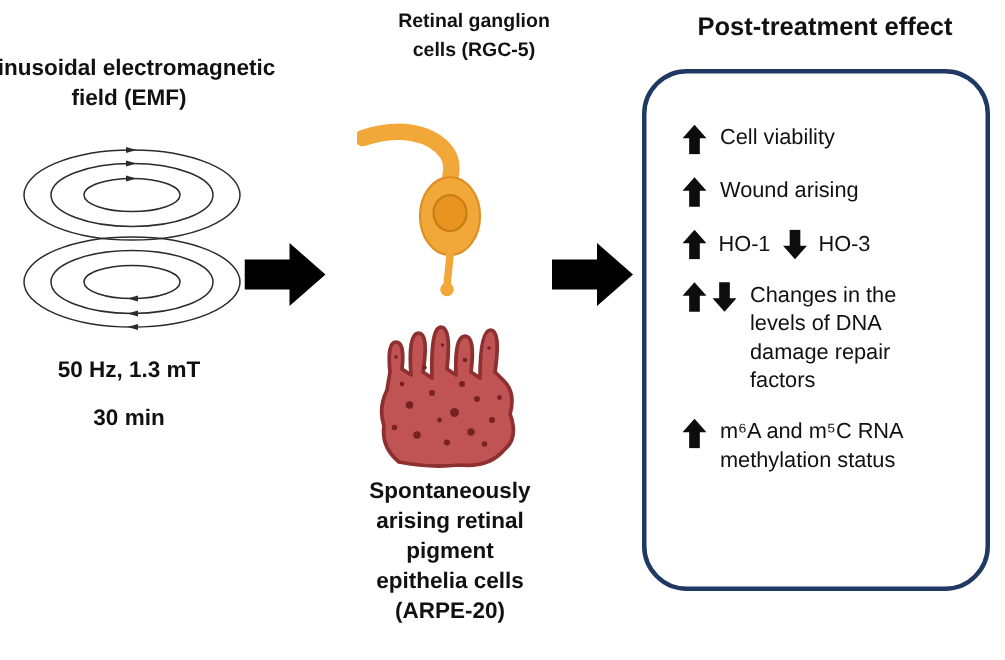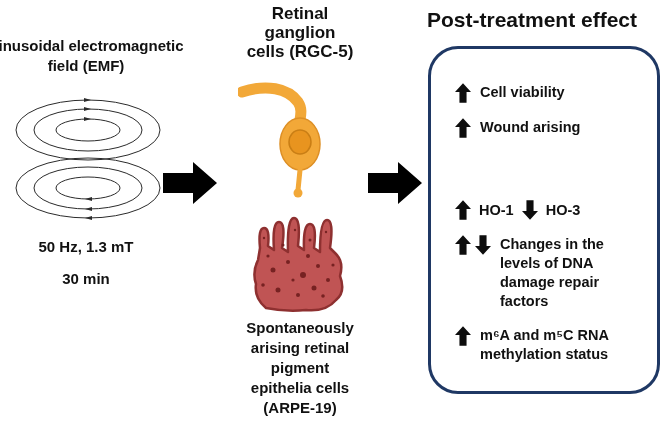--- a/index.html
+++ b/index.html
@@ -5,42 +5,42 @@
   html,body{margin:0;padding:0;background:#fff;}
   .canvas{
     position:relative;width:670px;height:440px;background:#ffffff;
     font-family:"Liberation Sans",sans-serif;color:#111;overflow:hidden;
   }
   .txt{position:absolute;text-align:center;font-weight:700;}
   .emf-title{left:-14px;top:36px;width:200px;font-size:15px;line-height:20px;}
   .emf-params{left:-14px;top:238px;width:200px;font-size:15px;}
   .emf-duration{left:-14px;top:270px;width:200px;font-size:15px;}
   .field-svg{position:absolute;left:8px;top:96px;}
-  .rgc-label{left:245px;top:4px;width:110px;font-size:17px;line-height:19px;}
+  .rgc-label{left:261px;top:4px;width:110px;font-size:13px;line-height:19px;}
   .neuron-svg{position:absolute;left:238px;top:62px;}
   .arpe-svg{position:absolute;left:248px;top:200px;}
   .arpe-label{left:242px;top:318px;width:116px;font-size:15px;line-height:20px;}
   .big-arrow{position:absolute;}
   .arrow1{left:163px;top:160px;}
   .arrow2{left:368px;top:160px;}
-  .post-title{left:412px;top:8px;width:240px;font-size:21px;}
+  .post-title{left:430px;top:8px;width:240px;font-size:17px;}
   .post-box{
     position:absolute;left:428px;top:46px;width:232px;height:348px;
     border:3.5px solid #1F3864;border-radius:30px;background:#fff;box-sizing:border-box;
   }
   .effects-list{
     position:absolute;left:24px;top:34px;display:flex;flex-direction:column;gap:15px;
   }
   .effect-row{display:flex;gap:9px;align-items:flex-start;
-    font-size:14.5px;font-weight:700;line-height:19px;}
+    font-size:14.5px;font-weight:400;line-height:19px;}
   .effect-row .arr{flex:0 0 auto;margin-top:0px;}
   .arr-down{transform:rotate(180deg);}
   .w140{max-width:140px;}
   .w115{max-width:115px;}
-  .inline-gap{display:flex;gap:8px;align-items:center;margin-top:47px;}
+  .inline-gap{display:flex;gap:8px;align-items:center;}
 </style>
 </head>
 <body>
 
 <div class="canvas">
 
   <div class="txt emf-title">Sinusoidal electromagnetic field (EMF)</div>
 
   <svg class="field-svg" width="160" height="128" viewBox="0 0 160 128">
     <g fill="none" stroke="#2b2b2b" stroke-width="1">
@@ -104,21 +104,21 @@
       <circle cx="85" cy="65" r="1.6"></circle>
         <circle cx="35" cy="45" r="1.5"></circle>
       <circle cx="62" cy="40" r="1.5"></circle>
         <circle cx="15" cy="85" r="1.8"></circle>
       <circle cx="16" cy="38" r="1.2"></circle>
         <circle cx="47" cy="30" r="1.2"></circle>
       <circle cx="78" cy="32" r="1.2"></circle>
     </g>
   </svg>
 
-  <div class="txt arpe-label">Spontaneously arising retinal pigment epithelia cells (ARPE-19)</div>
+  <div class="txt arpe-label">Spontaneously arising retinal pigment epithelia cells (ARPE-20)</div>
 
   <svg class="big-arrow arrow2" width="54" height="46" viewBox="0 0 54 46">
     <polygon points="0,13 30,13 30,2 54,23 30,44 30,33 0,33" fill="#000000"></polygon>
   </svg>
 
   <div class="txt post-title">Post-treatment effect</div>
 
   <div class="post-box">
     <div class="effects-list">
 

